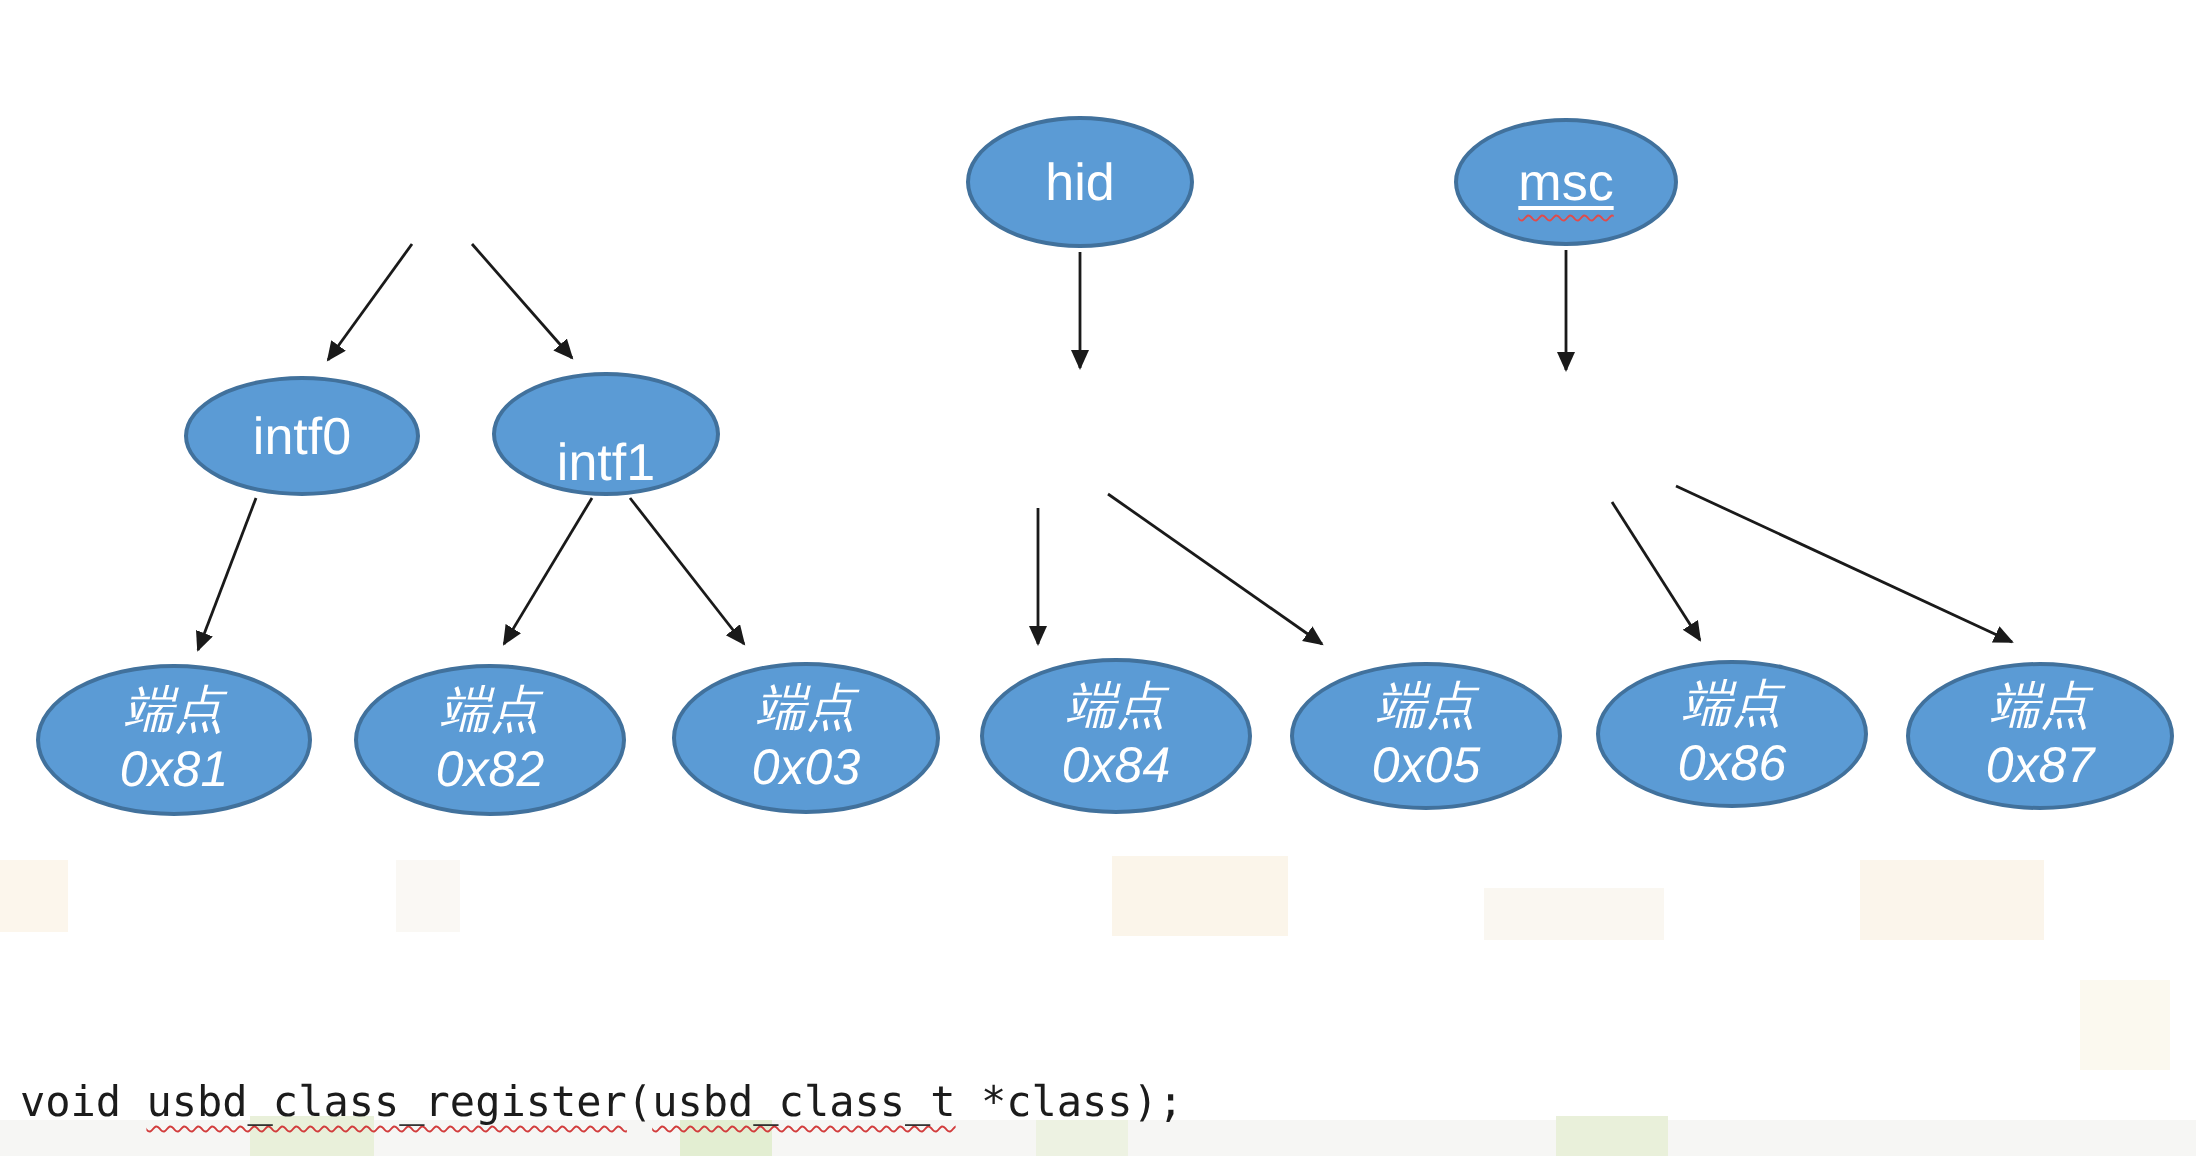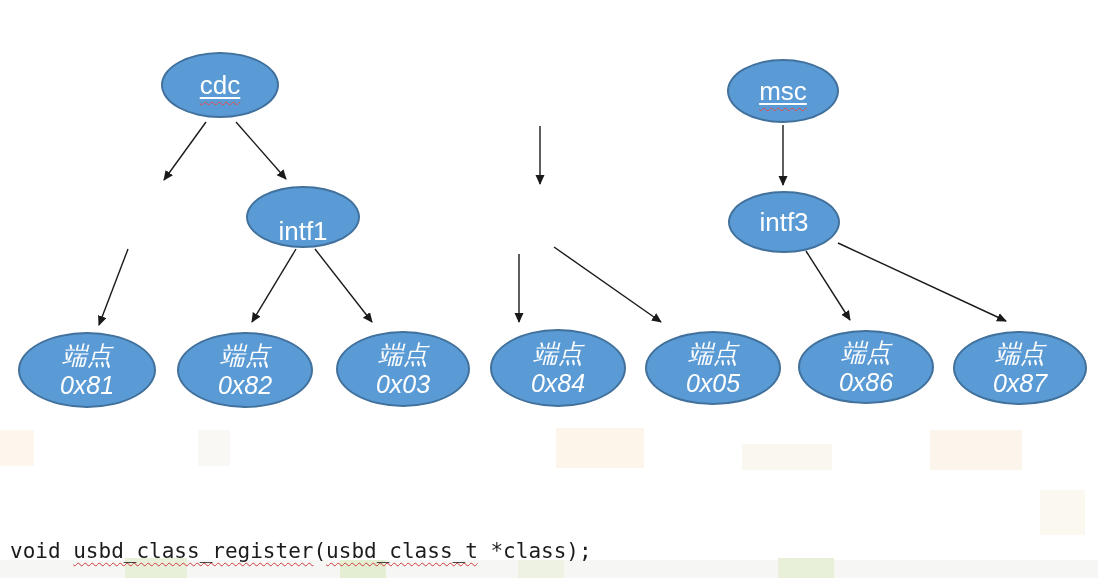--- a/index.html
+++ b/index.html
@@ -66,32 +66,32 @@
       <line x1="128" y1="249" x2="99" y2="325" marker-end="url(#arw)"></line>
       <line x1="296" y1="249" x2="252" y2="322" marker-end="url(#arw)"></line>
       <line x1="315" y1="249" x2="372" y2="322" marker-end="url(#arw)"></line>
       <line x1="519" y1="254" x2="519" y2="322" marker-end="url(#arw)"></line>
       <line x1="554" y1="247" x2="661" y2="322" marker-end="url(#arw)"></line>
       <line x1="806" y1="251" x2="850" y2="320" marker-end="url(#arw)"></line>
       <line x1="838" y1="243" x2="1006" y2="321" marker-end="url(#arw)"></line>
     </g>
   </svg>
 
-  <div class="node" style="left:161px;top:52px;width:118px;height:66px;">
-    <span class="lbl u-white"><span class="squig-w">cdc</span></span>
+  <div class="node" style="left:483px;top:58px;width:114px;height:66px;">
+    <span class="lbl">hid</span>
   </div>
   <div class="node" style="left:727px;top:59px;width:112px;height:64px;">
     <span class="lbl u-white"><span class="squig-w">msc</span></span>
   </div>
 
+  <div class="node" style="left:92px;top:188px;width:118px;height:60px;">
+    <span class="lbl">intf0</span>
+  </div>
   <div class="node" style="left:246px;top:186px;width:114px;height:62px;align-items:flex-end;">
     <span class="lbl">intf1</span>
-  </div>
-  <div class="node" style="left:728px;top:191px;width:112px;height:62px;">
-    <span class="lbl">intf3</span>
   </div>
 
   <div class="node ep" style="left:18px;top:332px;width:138px;height:76px;">
     <span class="lbl"><span>端点</span><br><span>0x81</span></span>
   </div>
   <div class="node ep" style="left:177px;top:332px;width:136px;height:76px;">
     <span class="lbl"><span>端点</span><br><span>0x82</span></span>
   </div>
   <div class="node ep" style="left:336px;top:331px;width:134px;height:76px;">
     <span class="lbl"><span>端点</span><br><span>0x03</span></span>

